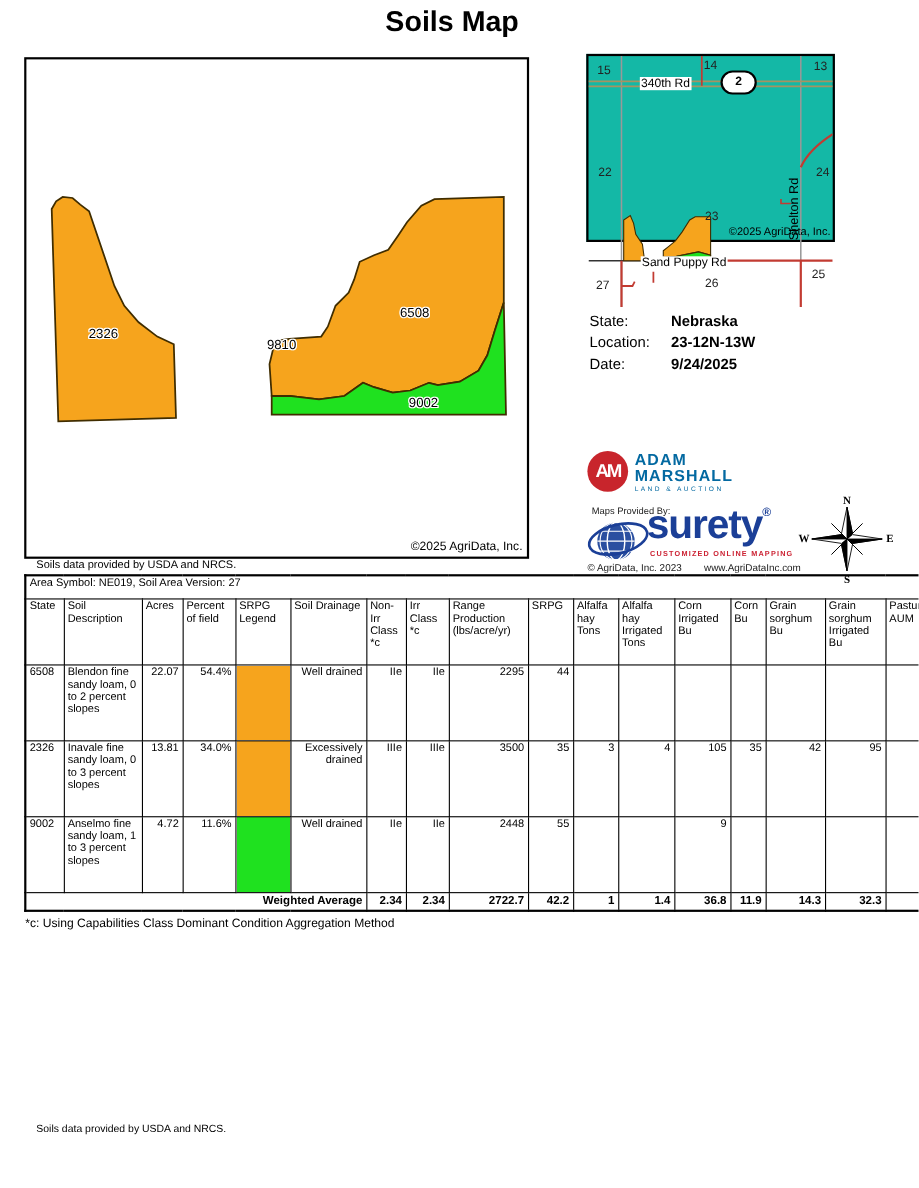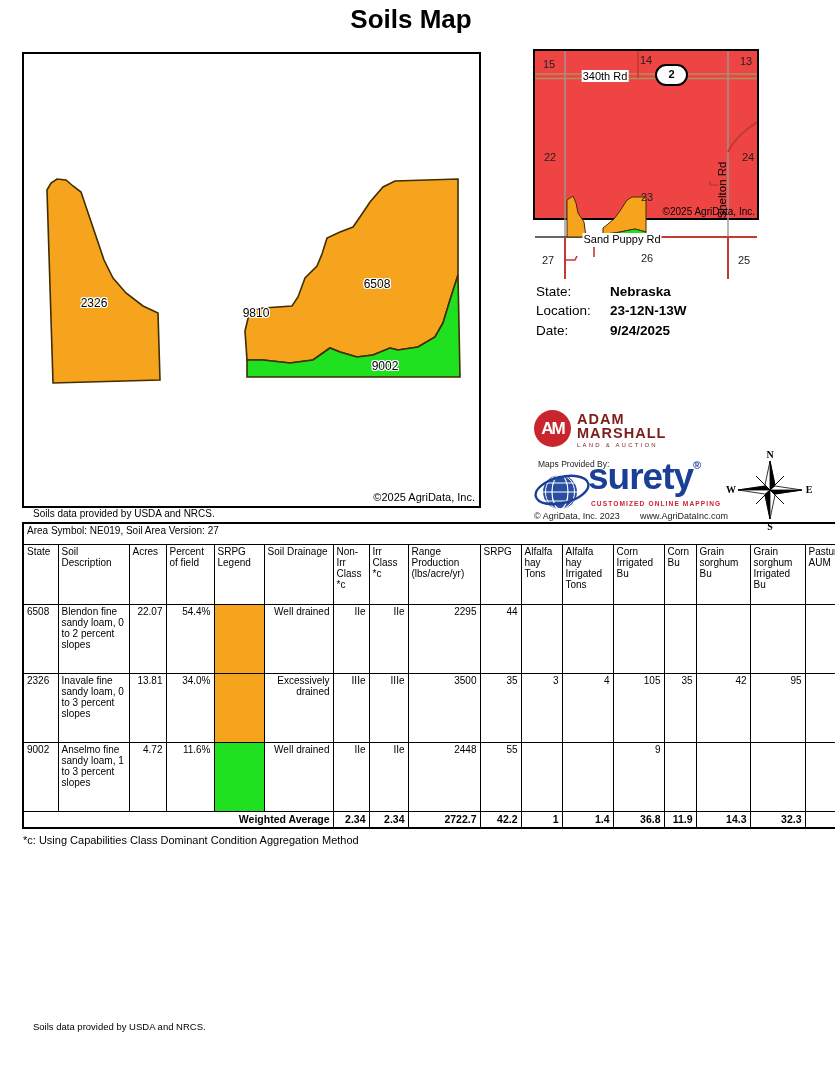--- a/index.html
+++ b/index.html
@@ -19,21 +19,21 @@
   #main-map { left:22px; top:52px; width:459px; height:456px;
     border:2px solid #000; background:#fff; }
   .maplabel { position:absolute; transform:translate(-50%,-50%);
     font-size:12px; white-space:nowrap;
     text-shadow:-1px 0 #fff,1px 0 #fff,0 -1px #fff,0 1px #fff,
                 -1px -1px #fff,1px 1px #fff,-1px 1px #fff,1px -1px #fff; }
   #main-map-copyright { right:4px; bottom:3px; font-size:11px; }
 
   
   #locator-map { left:533px; top:49px; width:226px; height:171px;
-    border:2px solid #000; background:#ef4444; }
+    border:2px solid #000; background:#14b8a6; }
   .secnum { position:absolute; transform:translate(-50%,-50%);
     font-size:11px; color:#222; }
   .roadlabel { position:absolute; transform:translate(-50%,-50%);
     font-size:11px; white-space:nowrap; background:#fff; padding:0 1px; }
   #road-east-label { transform:translate(-50%,-50%) rotate(-90deg);
     background:transparent; font-size:11.5px; }
   #locator-copyright { right:2px; bottom:1px; font-size:10px; }
   #highway-badge { position:absolute; left:120px; top:13px; width:33px; height:22px;
     background:#fff; border:2.5px solid #000; border-radius:11px;
     font-size:11px; font-weight:bold; text-align:center; line-height:17px; }
@@ -42,21 +42,21 @@
   #info-block { left:536px; top:284px; width:230px; }
   .info-row { height:19.4px; font-size:13.5px; }
   .info-label { display:inline-block; width:74px; }
   .info-value { font-weight:bold; }
 
   
   #am-logo { left:534px; top:409px; height:44px; }
   #am-circle { position:absolute; left:0; top:1px; width:37px; height:37px;
     border-radius:50%; background:#C8252C; color:#fff; text-align:center;
     font-weight:bold; font-size:17px; line-height:37px; letter-spacing:-2px; }
-  #am-text { position:absolute; left:43px; top:3px; color:#7f1d1d; }
+  #am-text { position:absolute; left:43px; top:3px; color:#0369a1; }
   .am-line { font-weight:bold; font-size:14.5px; line-height:14px; letter-spacing:1px; }
   #am-sub { font-size:6px; letter-spacing:2.2px; margin-top:2px; }
 
   
   #maps-provided { left:538px; top:459px; font-size:8.5px; color:#222; }
   #surety-block { left:534px; top:468px; width:200px; height:46px; }
   #surety-name { position:absolute; left:54px; top:-12px; color:#1B3F97;
     font-size:37px; font-weight:bold; letter-spacing:-1px; }
   #surety-reg { font-size:11px; vertical-align:20px; letter-spacing:0; }
   #surety-tagline { position:absolute; left:57px; top:32px; color:#CC2233;
@@ -123,21 +123,21 @@
     <polygon points="68,183 80,182 90,180 100,178 111,181 111,186 68,186" fill="#1FE11F" stroke="#402D00" stroke-width="1"></polygon>
   </svg>
   <div class="secnum" style="left:14px; top:13px;">15</div>
   <div class="secnum" style="left:111px; top:9px;">14</div>
   <div class="secnum" style="left:211px; top:10px;">13</div>
   <div class="secnum" style="left:15px; top:106px;">22</div>
   <div class="secnum" style="left:112px; top:106px;margin-top:40px;">23</div>
   <div class="secnum" style="left:213px; top:106px;">24</div>
   <div class="secnum" style="left:13px; top:209px;">27</div>
   <div class="secnum" style="left:112px; top:207px;">26</div>
-  <div class="secnum" style="left:209px; top:209px;text-align:center;">25</div>
+  <div class="secnum" style="left:209px; top:199px;text-align:center;">25</div>
   <div class="roadlabel" style="left:70px; top:25px;">340th Rd</div>
   <div class="roadlabel" style="left:87px; top:188px;">Sand Puppy Rd</div>
   <div class="roadlabel" id="road-east-label" style="left:187px; top:139px;">Shelton Rd</div>
   <div id="highway-badge">2</div>
   <div id="locator-copyright" class="abs">©2025 AgriData, Inc.</div>
 </div>
 
 <div id="info-block" class="abs">
   <div class="info-row">
     <span class="info-label">State:</span><span class="info-value">Nebraska</span>

